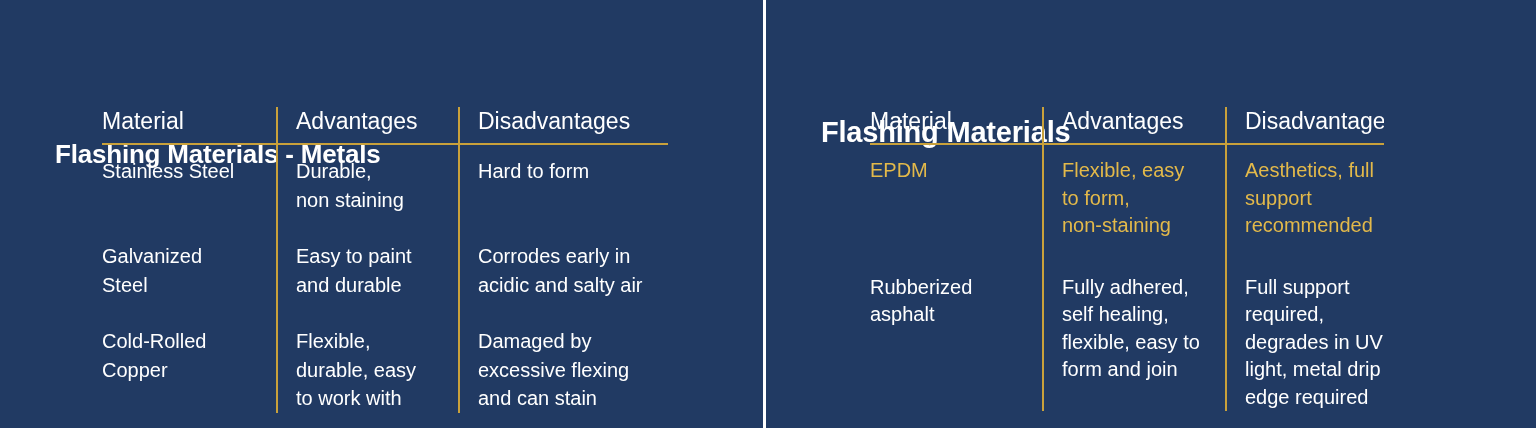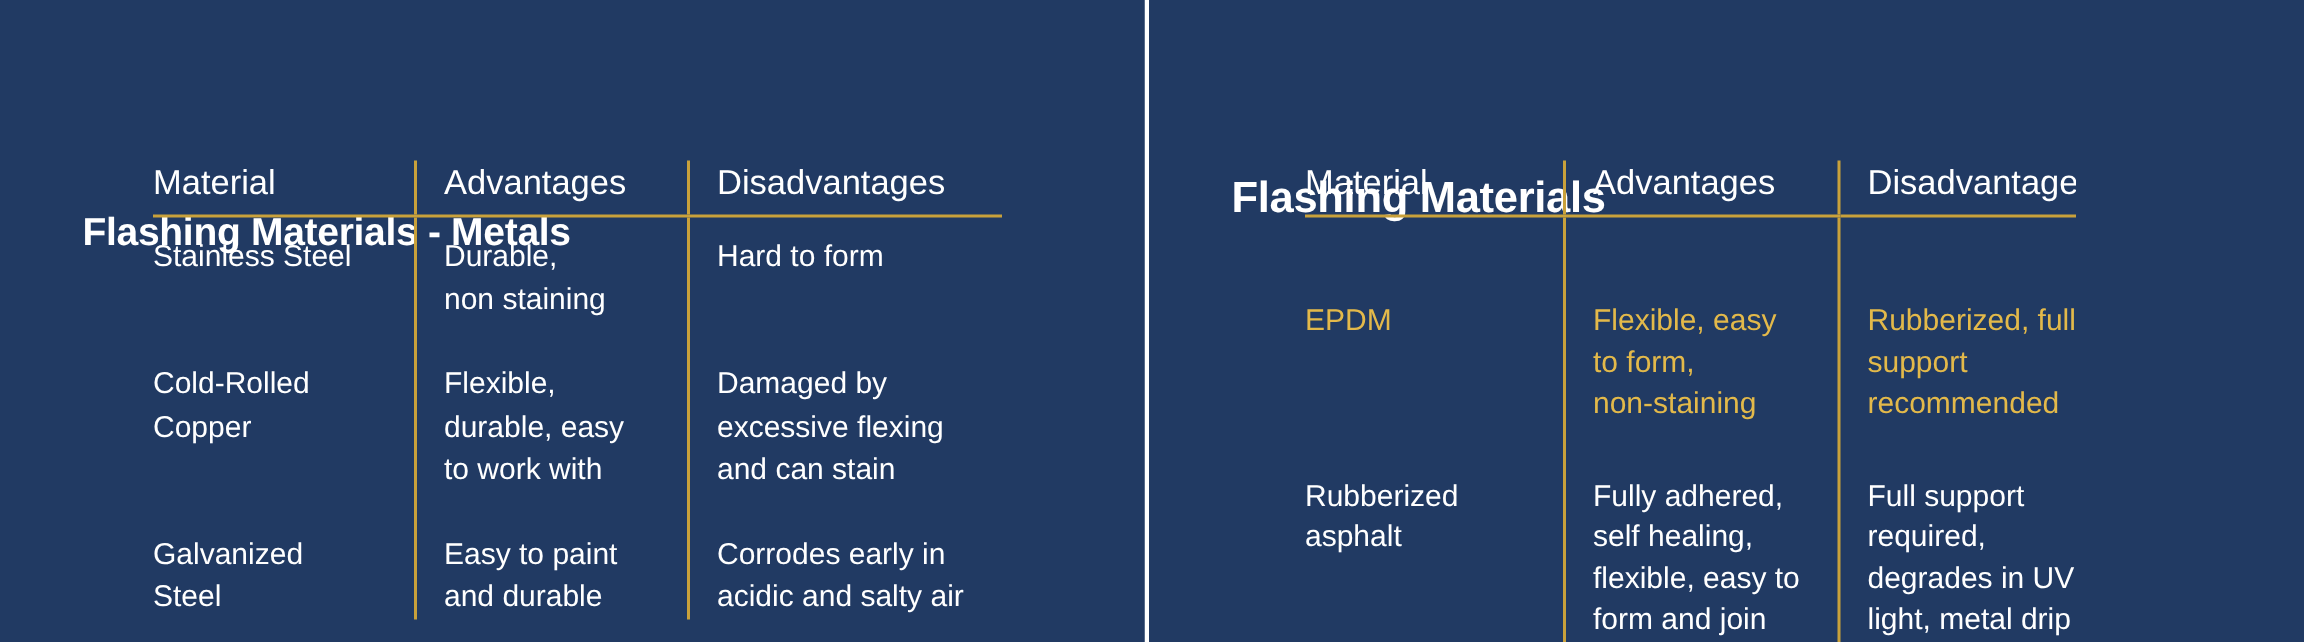--- a/index.html
+++ b/index.html
@@ -117,21 +117,21 @@
   .mat-table th.col-dis {
     padding-left: 18px;
   }
 
   .row-pad-small td { padding-top: 12px; }
   .row-gap td       { padding-top: 28px; }
   .row-gap-lg td    { padding-top: 34px; }
 
   .cell-text { white-space: pre-line; display: block; }
 
-  .txt-gold { color: #e3b94a; margin-top: 44px; }
+  .txt-gold { color: #e3b94a; }
   .txt-white { color: #ffffff; }
 
   .slide-right .mat-table td { line-height: 27.5px; }
 </style>
 </head>
 <body>
 
 <div class="deck">
 
   <section class="slide slide-left">
@@ -160,46 +160,46 @@
           <td class="col-adv">
               <span class="cell-text txt-white">Durable,
 non staining</span>
             </td>
           <td class="col-dis">
               <span class="cell-text txt-white">Hard to form</span>
             </td>
         </tr>
         <tr class="row-gap">
           <td class="col-mat">
+              <span class="cell-text txt-white">Galvanized
+Steel</span>
+            </td>
+          <td class="col-adv">
+              <span class="cell-text txt-white">Easy to paint
+and durable</span>
+            </td>
+          <td class="col-dis">
+              <span class="cell-text txt-white">Corrodes early in
+acidic and salty air</span>
+            </td>
+        </tr>
+        <tr class="row-gap">
+          <td class="col-mat">
               <span class="cell-text txt-white">Cold-Rolled
 Copper</span>
             </td>
           <td class="col-adv">
               <span class="cell-text txt-white">Flexible,
 durable, easy
 to work with</span>
             </td>
           <td class="col-dis">
               <span class="cell-text txt-white">Damaged by
 excessive flexing
 and can stain</span>
-            </td>
-        </tr>
-        <tr class="row-gap">
-          <td class="col-mat">
-              <span class="cell-text txt-white">Galvanized
-Steel</span>
-            </td>
-          <td class="col-adv">
-              <span class="cell-text txt-white">Easy to paint
-and durable</span>
-            </td>
-          <td class="col-dis">
-              <span class="cell-text txt-white">Corrodes early in
-acidic and salty air</span>
             </td>
         </tr>
       </tbody>
     </table>
   </section>
 
   <div class="panel-divider"></div>
 
   <section class="slide slide-right">
     <h1 class="slide-title">
@@ -223,21 +223,21 @@
         <tr class="row-pad-small">
           <td class="col-mat">
               <span class="cell-text txt-gold">EPDM</span>
             </td>
           <td class="col-adv">
               <span class="cell-text txt-gold">Flexible, easy
 to form,
 non-staining</span>
             </td>
           <td class="col-dis">
-              <span class="cell-text txt-gold">Rubberized, full
+              <span class="cell-text txt-gold">Aesthetics, full
 support
 recommended</span>
             </td>
         </tr>
         <tr class="row-gap-lg">
           <td class="col-mat">
               <span class="cell-text txt-white">Rubberized
 asphalt</span>
             </td>
           <td class="col-adv">

